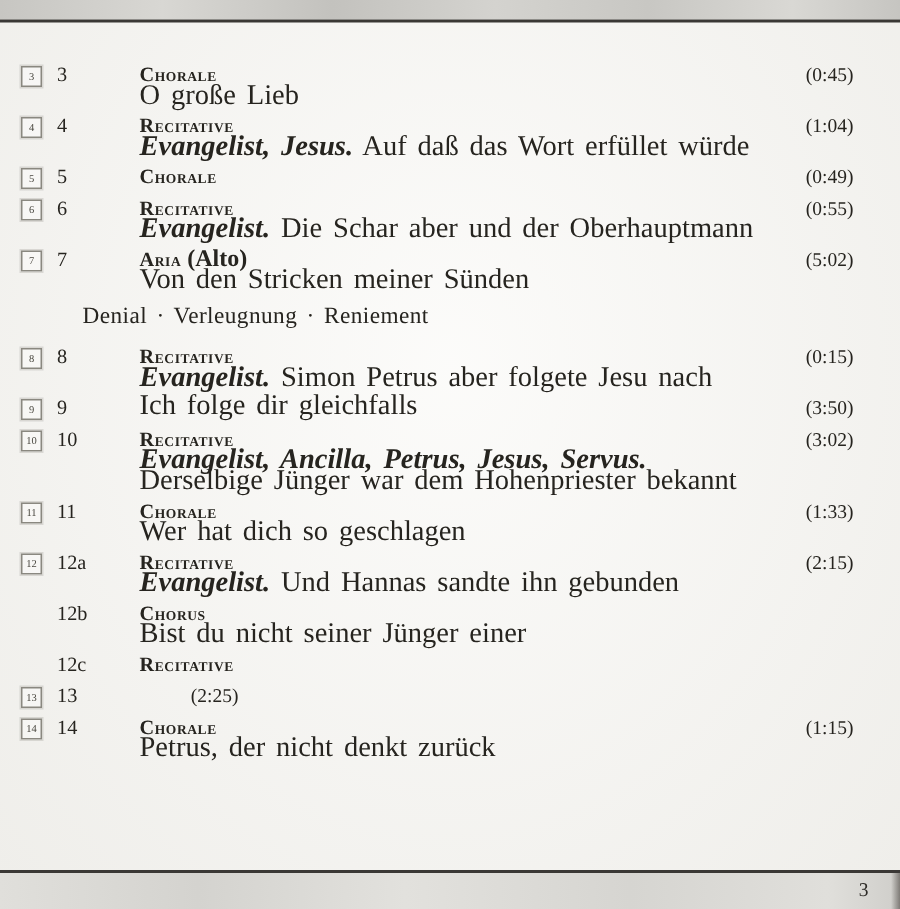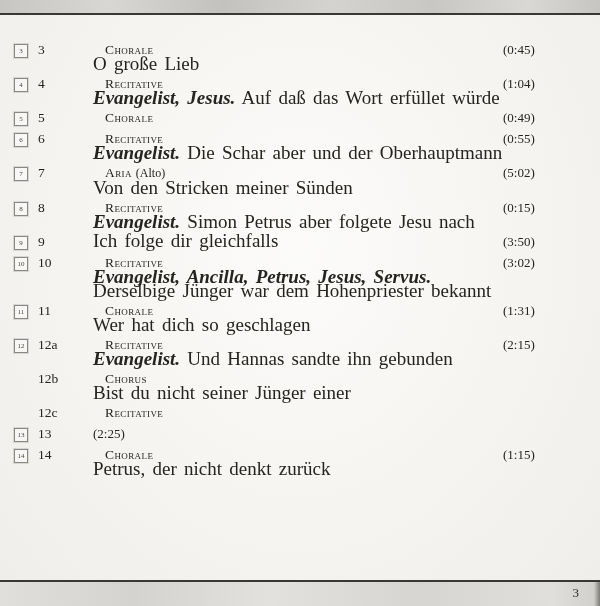--- a/index.html
+++ b/index.html
@@ -54,27 +54,27 @@
     border: 1px solid #8a8880;
     box-shadow: 0 0 0 1px rgba(138,136,128,0.25);
     font-size: 7px; line-height: 12px; text-align: center;
     color: #4a4840; background: rgba(255,255,255,0.4);
   }
   .index-box.hidden { visibility: hidden; }
 
   .col-num { width: 55px; font-size: 13.5px; line-height: 15px; }
 
   .col-main { flex: 1 1 auto; min-width: 0; }
-  .title-line { font-size: 13.5px; line-height: 15px; font-weight: normal; margin-left: 12px; }
+  .title-line { font-size: 13.5px; line-height: 15px; font-weight: bold; }
   .title-name { font-variant: small-caps; letter-spacing: 0.4px; }
-  .title-qualifier { font-size: 12px; margin-left: 4px; }
+  .title-qualifier { font-size: 16px; margin-left: 4px; }
   .sub-line { font-size: 19px; line-height: 14px; word-spacing: 2.5px; }
   .speaker { font-weight: bold; font-style: italic; }
 
-  .col-dur { width: 66px; text-align: left; margin-right: 31px; font-size: 13px; line-height: 15px; flex: 0 0 auto; }
+  .col-dur { width: 66px; text-align: right; margin-right: 31px; font-size: 13px; line-height: 15px; flex: 0 0 auto; }
 
   .section-heading {
     font-size: 15.5px; line-height: 18px;
     margin: 8px 0 10px 55px;
     word-spacing: 2px; letter-spacing: 0.3px;
   }
 </style>
 </head>
 <body>
 
@@ -145,20 +145,21 @@
     <div class="col-num">7</div>
     <div class="col-main">
       <div class="title-line">
         <span class="title-name">Aria</span><span class="title-qualifier">(Alto)</span>
       </div>
     <div class="sub-line"><span>Von den Stricken meiner Sünden</span></div>
         </div>
     <div class="col-dur">(5:02)</div>
   </div>
 
+  <div class="section-heading">Denial · Verleugnung · Reniement</div>
 
   <div class="row">
     <div class="col-box">
       <div class="index-box">8</div>
     </div>
     <div class="col-num">8</div>
     <div class="col-main">
       <div class="title-line">
         <span class="title-name">Recitative</span>
       </div>
@@ -197,21 +198,21 @@
     <div class="col-box">
       <div class="index-box">11</div>
     </div>
     <div class="col-num">11</div>
     <div class="col-main">
       <div class="title-line">
         <span class="title-name">Chorale</span>
       </div>
     <div class="sub-line"><span>Wer hat dich so geschlagen</span></div>
         </div>
-    <div class="col-dur">(1:31)</div>
+    <div class="col-dur">(1:33)</div>
   </div>
 
   <div class="row">
     <div class="col-box">
       <div class="index-box">12</div>
     </div>
     <div class="col-num">12a</div>
     <div class="col-main">
       <div class="title-line">
         <span class="title-name">Recitative</span>

